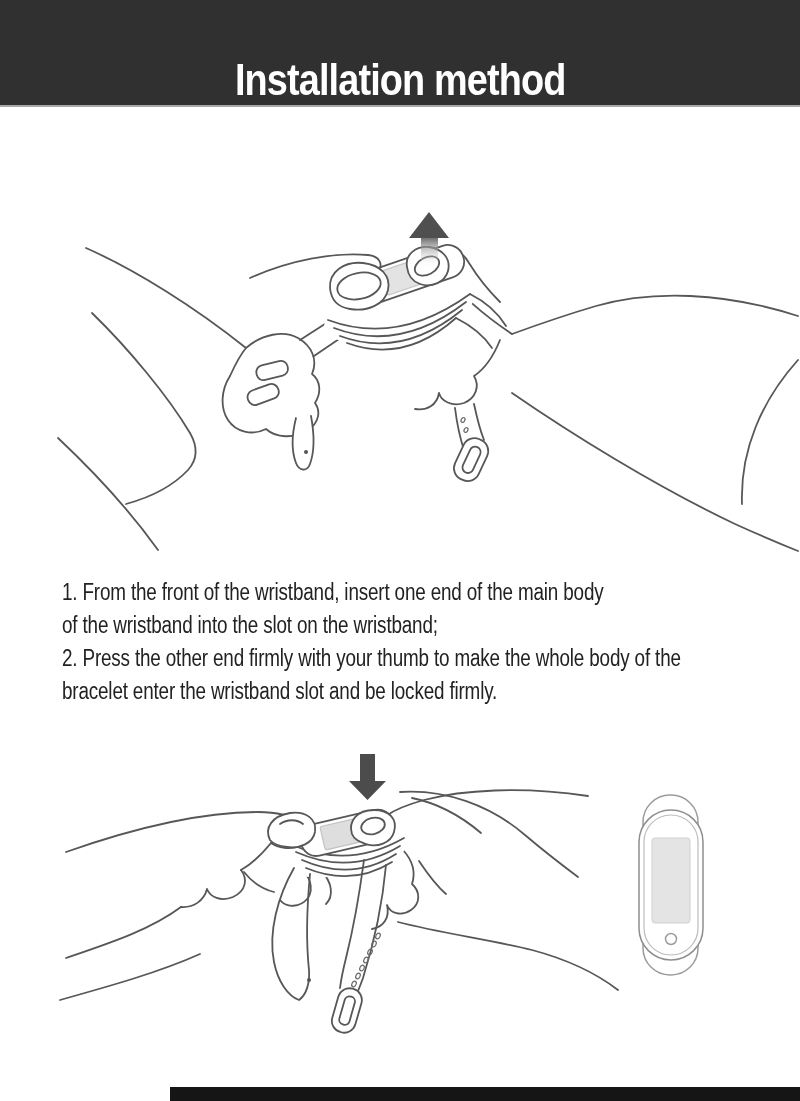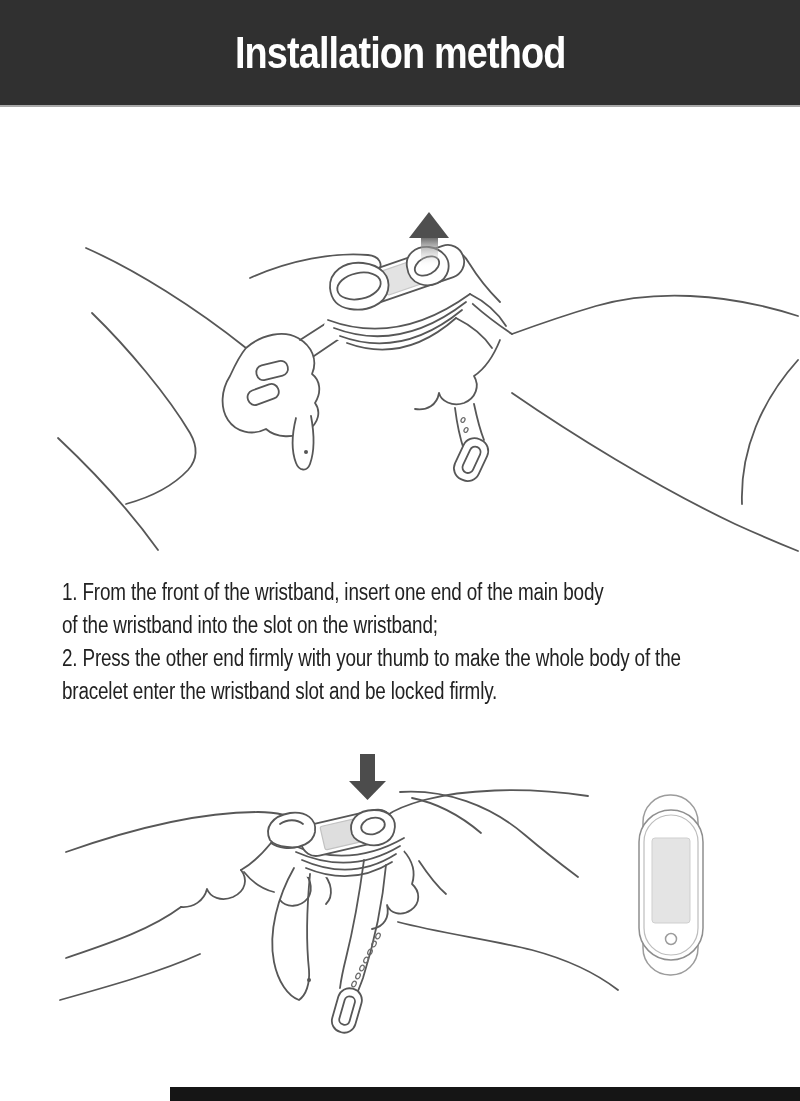--- a/index.html
+++ b/index.html
@@ -1,19 +1,19 @@
 <!DOCTYPE html>
 <html><head>
 <meta charset="utf-8">
 <style>
   html,body{margin:0;padding:0;background:#ffffff;}
   .page{position:relative;width:800px;height:1101px;background:#ffffff;overflow:hidden;
         font-family:"Liberation Sans", sans-serif;}
   .header{position:absolute;top:0;left:0;width:800px;height:105px;background:#303030;
-          border-bottom:2px solid #a8a8a8;display:flex;align-items:center;justify-content:center;}
+          border-bottom:2px solid #a8a8a8;display:flex;align-items:flex-end;justify-content:center;}
   .header h1{margin:0;color:#ffffff;font-size:44px;font-weight:bold;letter-spacing:-1px;
              transform:scaleX(0.86);white-space:nowrap;}
   .fig{position:absolute;left:0;width:800px;}
   .fig1{top:108px;height:445px;}
   .fig2{top:740px;height:310px;}
   .instructions{position:absolute;top:576px;left:62px;width:736px;color:#222222;
                 font-size:23px;font-weight:500;line-height:33px;letter-spacing:-0.2px;
                 transform:scaleX(0.82);transform-origin:0 0;}
   .instructions div{white-space:nowrap;}
   .bottom-bar{position:absolute;left:170px;bottom:0;width:630px;height:14px;background:#151515;}

